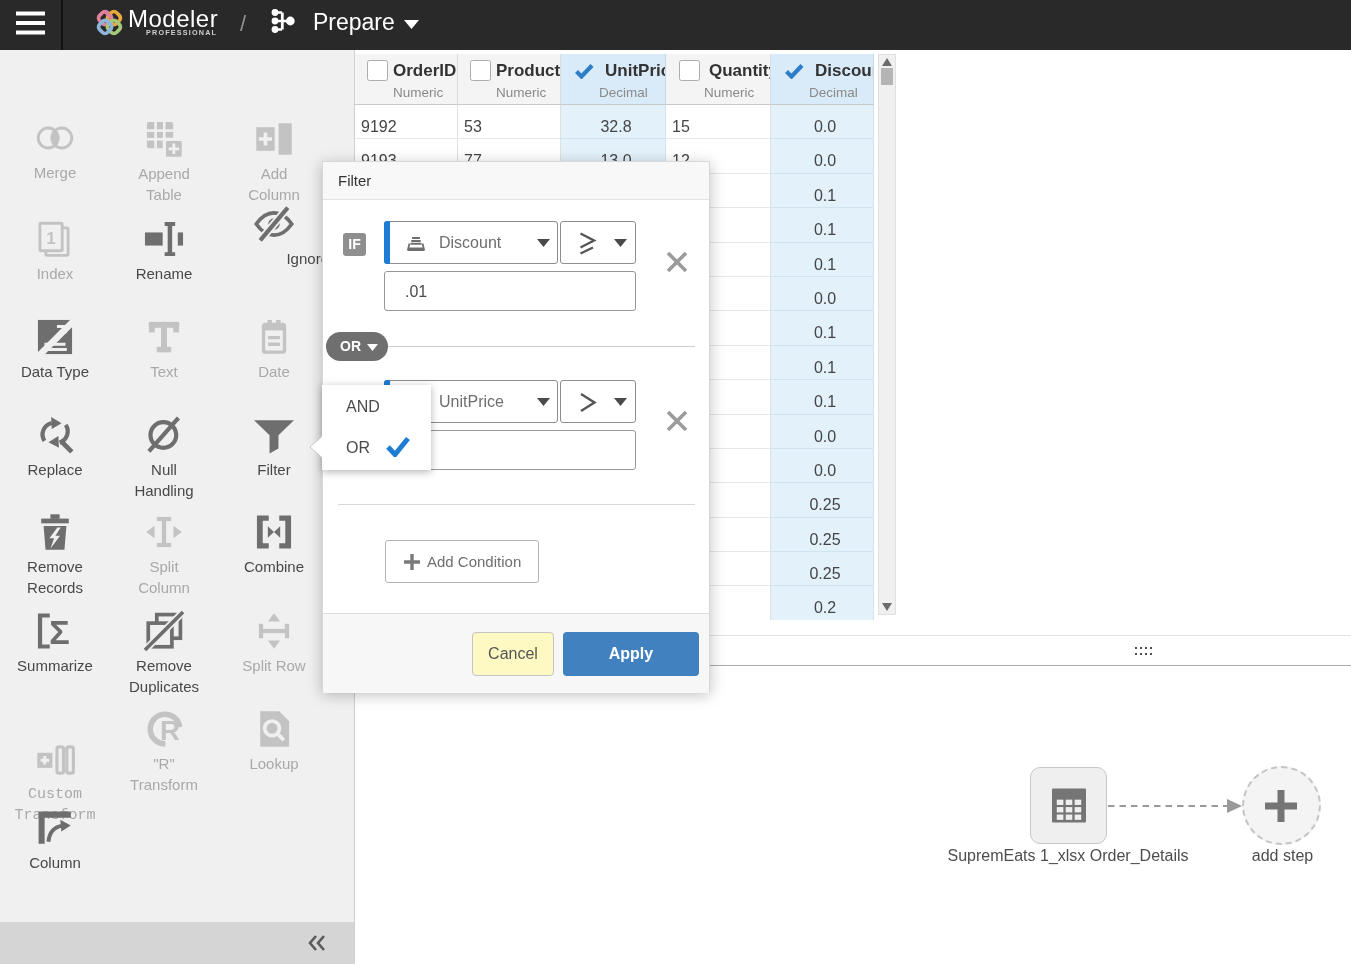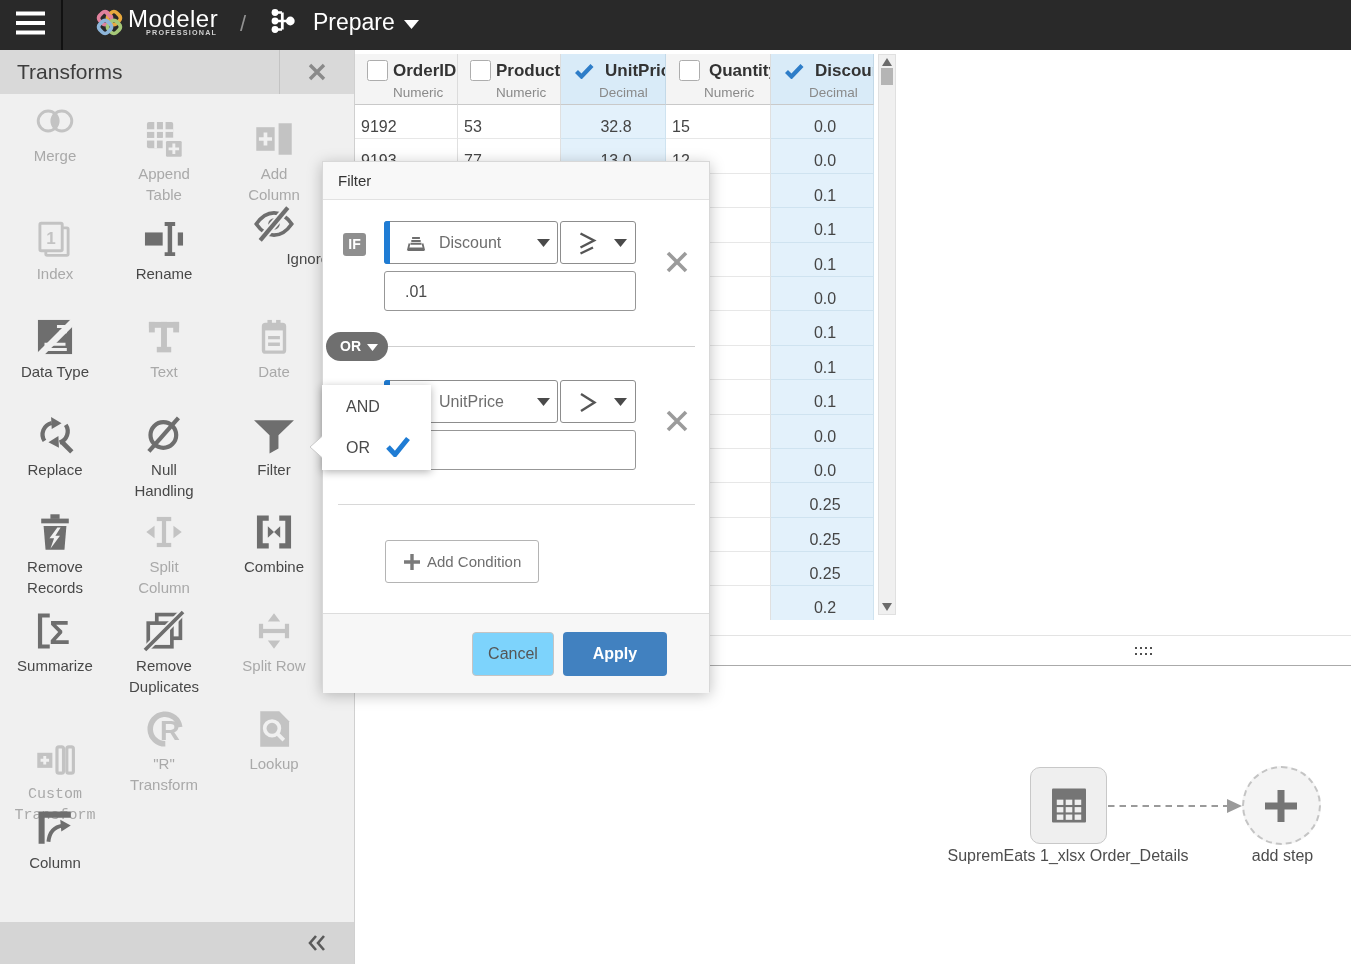--- a/index.html
+++ b/index.html
@@ -64,22 +64,22 @@
 .combo .nm { position:absolute; left:54px; top:12px; font-size:16px; color:#6e6e6e; }
 .opbox { position:absolute; width:76px; height:43px; background:#fff; border:1px solid #8d8d8d; border-radius:3px; }
 .dinput { position:absolute; left:61px; width:252px; height:40px; background:#fff; border:1px solid #979797; border-radius:3px; font-size:16px; color:#4a4a4a; padding:11px 0 0 20px; }
 #orpill { position:absolute; left:3px; top:170px; width:62px; height:29px; background:#6f6f6f; border-radius:15px; color:#fff; z-index:2; }
 #orpill .t { position:absolute; left:14px; top:6px; font-size:14px; font-weight:bold; }
 #hr1 { position:absolute; left:35px; top:184px; width:337px; height:1px; background:#cfcfcf; }
 #hr2 { position:absolute; left:15px; top:342px; width:357px; height:1px; background:#d8d8d8; }
 #addcond { position:absolute; left:62px; top:378px; width:154px; height:43px; border:1px solid #b4b4b4; border-radius:3px; background:#fff; }
 #addcond .t { position:absolute; left:41px; top:12px; font-size:15px; color:#6f6f6f; }
 #dlgfoot { position:absolute; left:0; top:451px; width:100%; height:80px; background:#f7f7f7; border-top:1px solid #ddd; }
-#btncancel { position:absolute; left:149px; top:18px; width:82px; height:44px; background:#7dd3fc; border:1px solid #c4c4c4; border-radius:4px; font-size:16px; color:#555; text-align:center; line-height:42px; }
-#btnapply { position:absolute; left:240px; top:18px; width:104px; height:44px; background:#4181c0; border-radius:4px; font-size:16px; font-weight:bold; color:#fff; text-align:center; line-height:44px; }
+#btncancel { position:absolute; left:149px; top:18px; width:82px; height:44px; background:#fef9c3; border:1px solid #c4c4c4; border-radius:4px; font-size:16px; color:#555; text-align:center; line-height:42px; }
+#btnapply { position:absolute; left:240px; top:18px; width:136px; height:44px; background:#4181c0; border-radius:4px; font-size:16px; font-weight:bold; color:#fff; text-align:center; line-height:44px; }
 
 #menu { position:absolute; left:322px; top:365px; width:109px; height:85px; background:#fff; box-shadow:0 2px 8px rgba(0,0,0,0.3); z-index:40;margin-top:20px; }
 #menu .row { position:absolute; left:24px; font-size:16px; color:#4a4a4a; }
 </style>
 </head>
 <body>
 <div id="app">
 
   <div id="split1"></div>
   <div id="split2"></div>
@@ -285,28 +285,21 @@
         <path d="M0 0 H15 L7.5 9 Z" fill="#fff"></path>
       </svg>
 
     <div id="brandname">Modeler</div>
     <div id="brandsub">PROFESSIONAL</div>
     <div id="slash">/</div>
     <div id="prepare">Prepare</div>
   </div>
 
   <div id="panel">
-    <div id="panelhead">
-      <div class="t">Transforms</div>
-      <div class="div"></div>
-      <svg style="position:absolute;left:308px;top:13px;" width="18" height="18" viewBox="0 0 18 18">
-          <path d="M2 2 L16 16 M16 2 L2 16" stroke="#8a8a8a" stroke-width="3.4"></path>
-        </svg>
-    </div>
-<div class="titem dis" style="left:0px;top:53px;">
+<div class="titem dis" style="left:0px;top:70px;">
         <div class="icz">
           <svg width="42" height="42" viewBox="0 0 32 32">
             <circle cx="10.8" cy="16" r="7.6" fill="none" stroke="currentColor" stroke-width="2.2"></circle>
             <circle cx="21.2" cy="16" r="7.6" fill="none" stroke="currentColor" stroke-width="2.2"></circle>
             <path d="M16 10 A7.6 7.6 0 0 1 16 22 A7.6 7.6 0 0 1 16 10 Z" fill="currentColor"></path>
           </svg>
         </div>
         <div class="lbl">Merge</div>
       </div>
 <div class="titem dis" style="left:109px;top:71px;">

